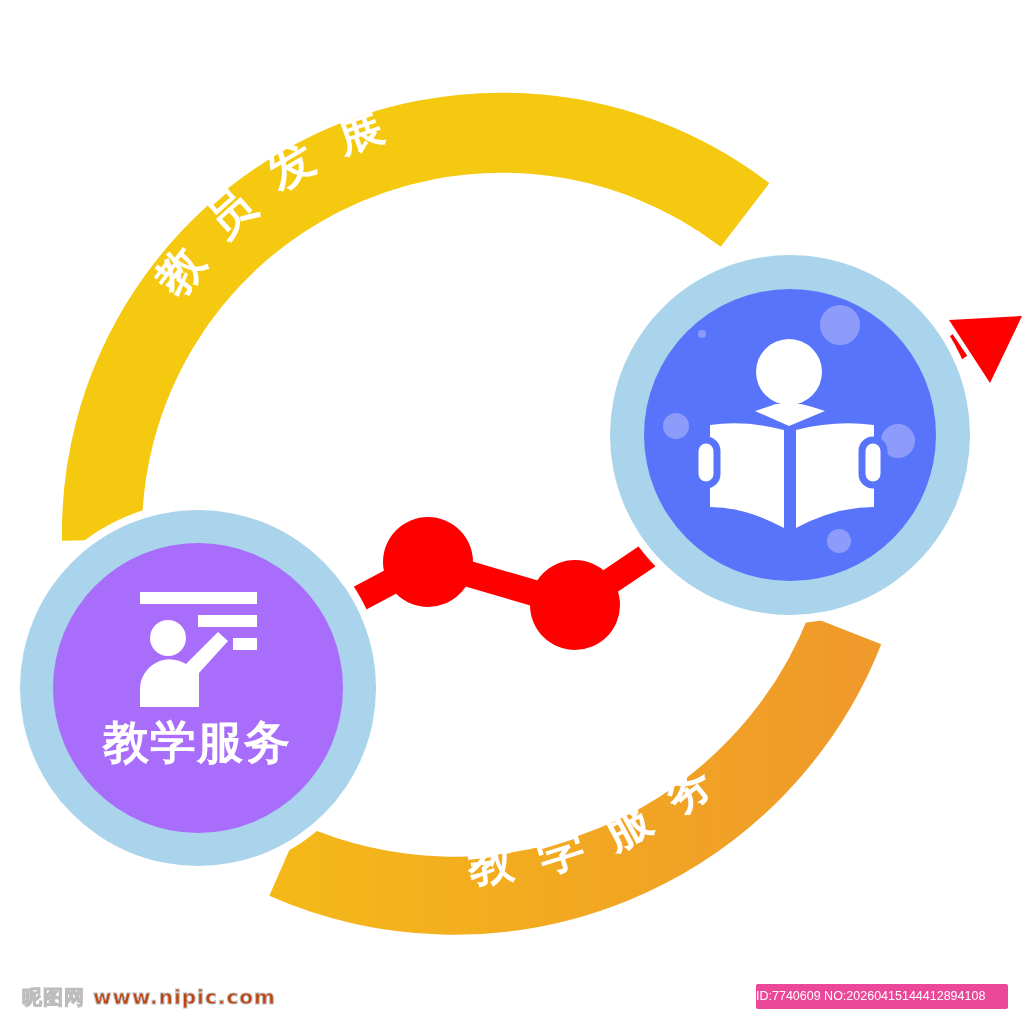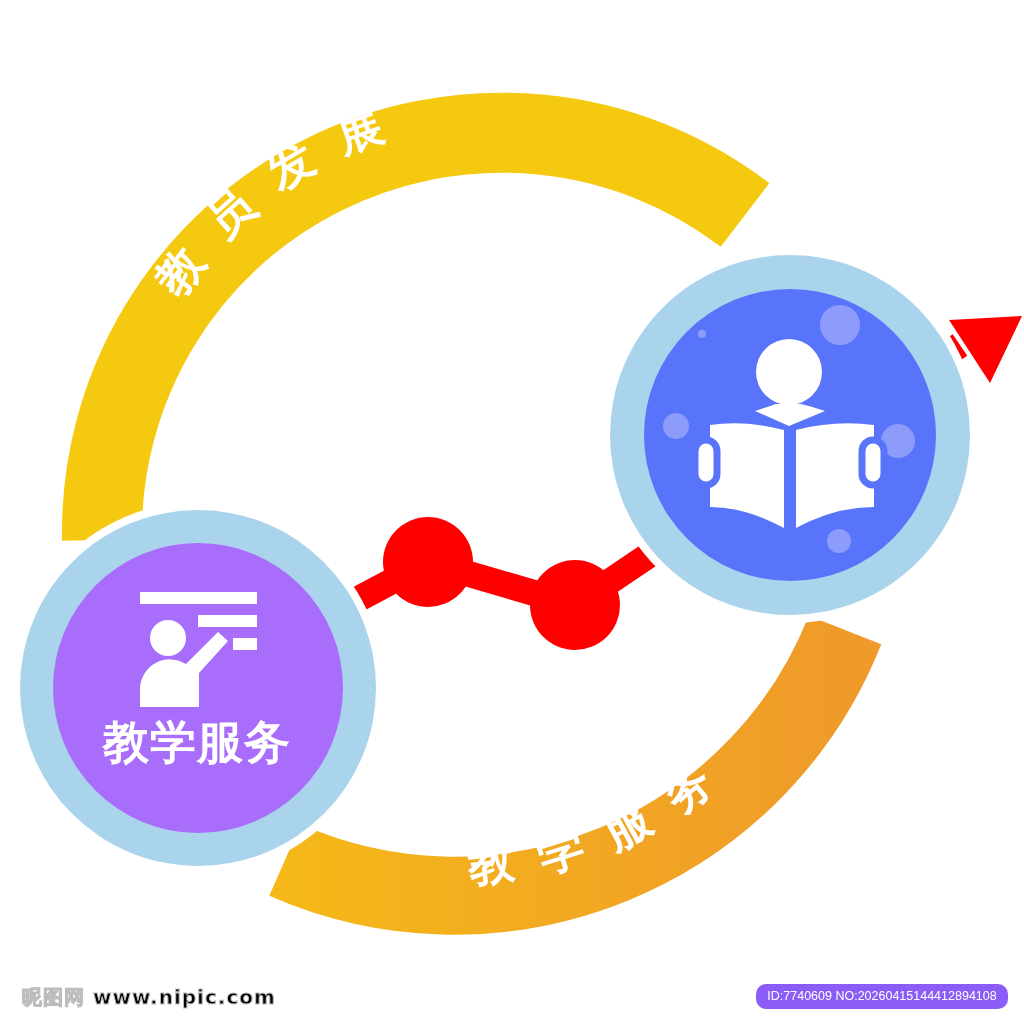--- a/index.html
+++ b/index.html
@@ -4,25 +4,25 @@
 <style>
   html, body { margin: 0; padding: 0; background: #ffffff; }
   body { width: 1024px; height: 1024px; position: relative; overflow: hidden;
          font-family: "DejaVu Sans", "Liberation Sans", sans-serif; }
   #canvas { position: absolute; left: 0; top: 0; width: 1024px; height: 1024px; }
   .arc-text { font-family: "DejaVu Sans", sans-serif; font-weight: bold; fill: #ffffff; letter-spacing: 28px; }
   .node-label { position: absolute; left: 52px; top: 712px; width: 290px; text-align: center;
                 color: #ffffff; font-weight: bold; font-size: 46px; letter-spacing: 1px;
                 font-family: "DejaVu Sans", sans-serif; }
   .watermark-left { position: absolute; left: 22px; top: 984px; font-size: 20px; font-weight: bold;
-                    color: #000000; -webkit-text-stroke: 1px #bdbdbd; letter-spacing: 1px;
+                    color: #c2410c; -webkit-text-stroke: 1px #bdbdbd; letter-spacing: 1px;
                     font-family: "DejaVu Sans", sans-serif; }
   .watermark-right { position: absolute; left: 756px; top: 984px; width: 252px; height: 25px;
-                     background: #8b5cf6; color: #ffffff; font-size: 12.5px; line-height: 25px;
-                     text-align: center; border-radius: 10px; font-family: "Liberation Sans", sans-serif; }
+                     background: #ec4899; color: #ffffff; font-size: 12.5px; line-height: 25px;
+                     border-radius: 2px; font-family: "Liberation Sans", sans-serif; }
 </style>
 </head>
 <body>
 
 <svg id="canvas" viewBox="0 0 1024 1024" xmlns="http://www.w3.org/2000/svg">
   <defs>
     <linearGradient id="orangeGrad" x1="0" y1="0" x2="1" y2="0">
       <stop offset="0" stop-color="#f5b818"></stop>
       <stop offset="1" stop-color="#ef9a2a"></stop>
     </linearGradient>

